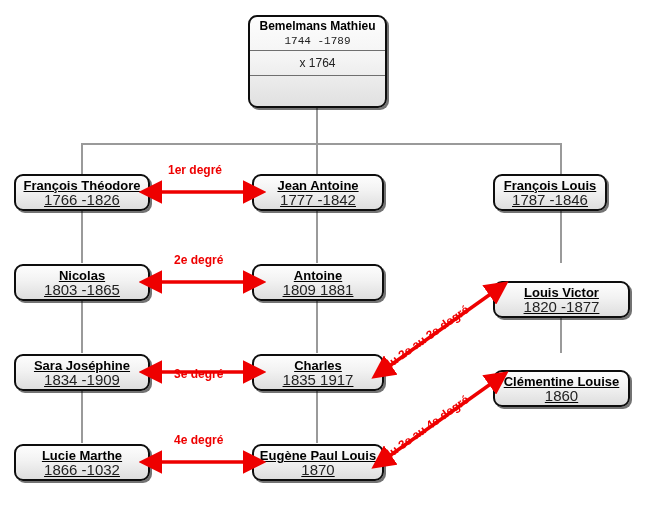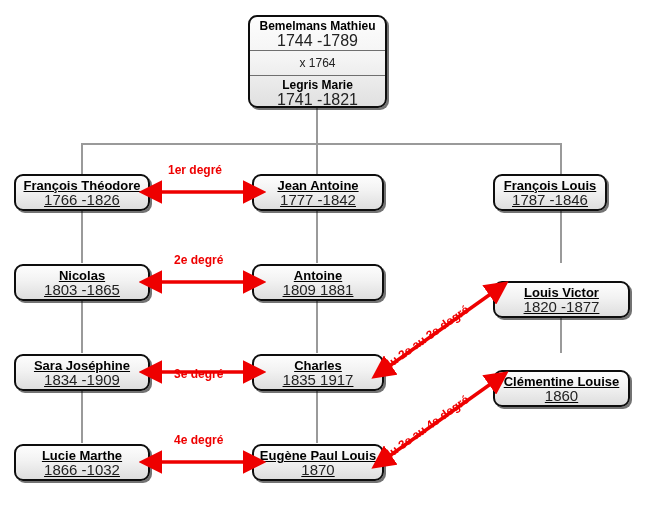--- a/index.html
+++ b/index.html
@@ -80,24 +80,25 @@
   .couple .seg.person { height: 33px; }
   .couple .seg.union  { height: 24px; border-top: 1px solid #6f6f6f; border-bottom: 1px solid #6f6f6f; }
   .couple .nm {
     font-size: 12px;
     font-weight: bold;
     color: #000;
     line-height: 15px;
     white-space: nowrap;
   }
   .couple .dt {
-    font-size: 16px;
+    font-size: 11px;
     color: #222;
     line-height: 14px;
     white-space: nowrap;
+    font-family: Liberation Mono, monospace;
   }
   .couple .ux {
     font-size: 12px;
     color: #222;
     line-height: 14px;
     white-space: nowrap;
   }
 
   
   .deg-label {
@@ -139,24 +140,20 @@
   <div class="line v" style="left:560px; top:210px; height:53px;"></div>
   <div class="line v" style="left:560px; top:300px; height:53px;"></div>
 
   <div class="couple" style="left:248px; top:15px; width:139px; height:93px;">
     <div class="seg person">
       <div class="nm">Bemelmans Mathieu</div>
       <div class="dt">1744 -1789</div>
     </div>
     <div class="seg union">
       <div class="ux">x 1764</div>
-    </div>
-    <div class="seg person">
-      <div class="nm">Legris Marie</div>
-      <div class="dt">1741 -1821</div>
     </div>
   </div>
 
   <div class="node" style="left:14px; top:174px; width:136px; height:37px;">
     <div class="nm">François Théodore</div>
     <div class="dt">1766 -1826</div>
   </div>
   <div class="node" style="left:14px; top:264px; width:136px; height:37px;">
     <div class="nm">Nicolas</div>
     <div class="dt">1803 -1865</div>

